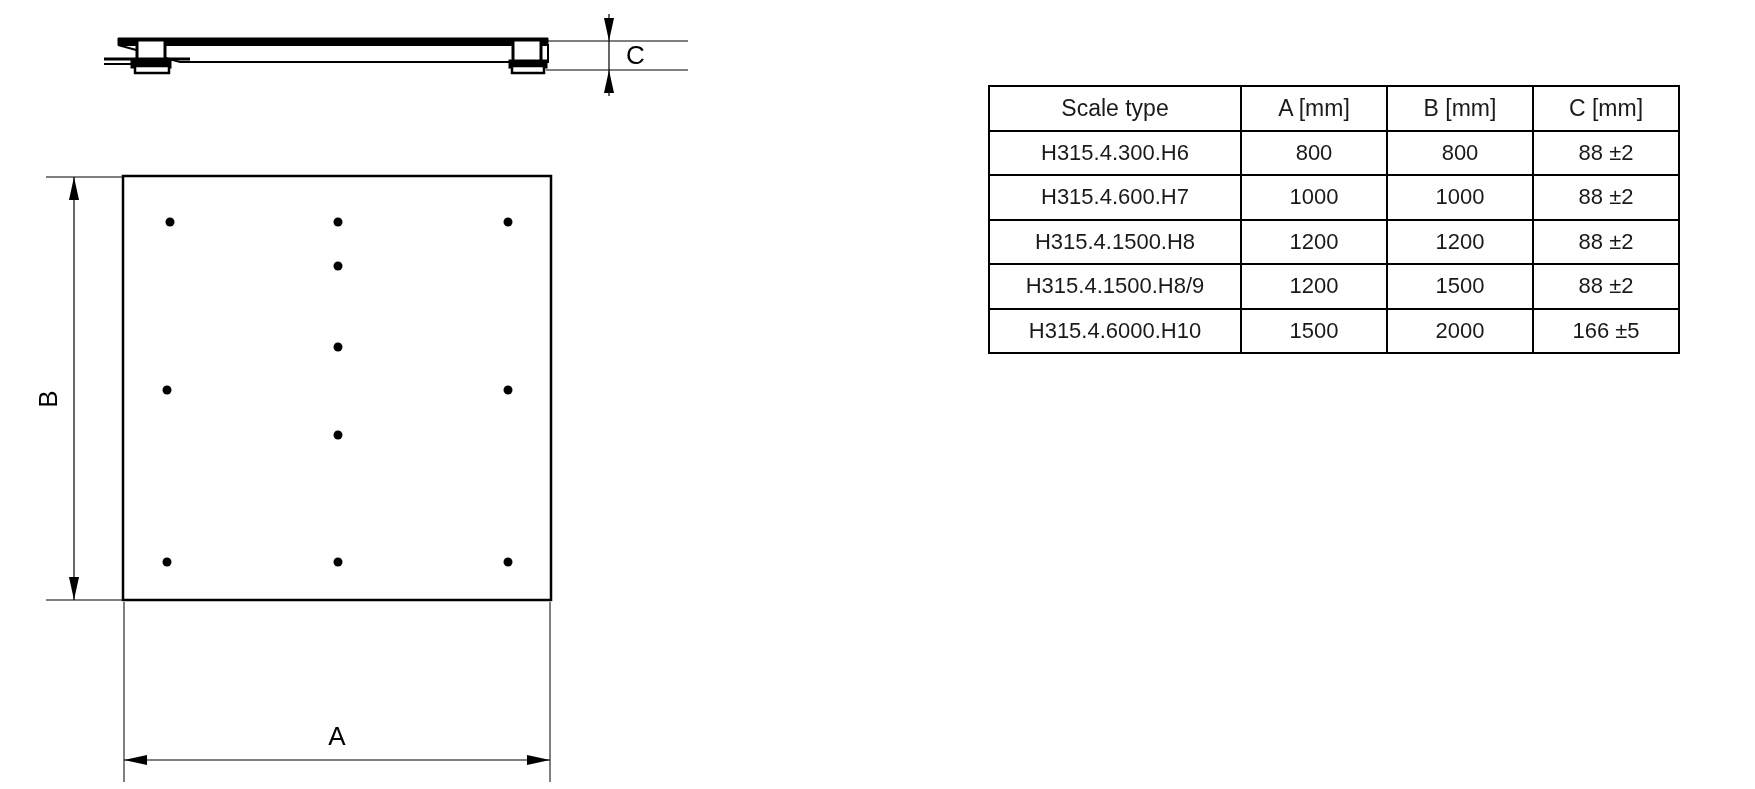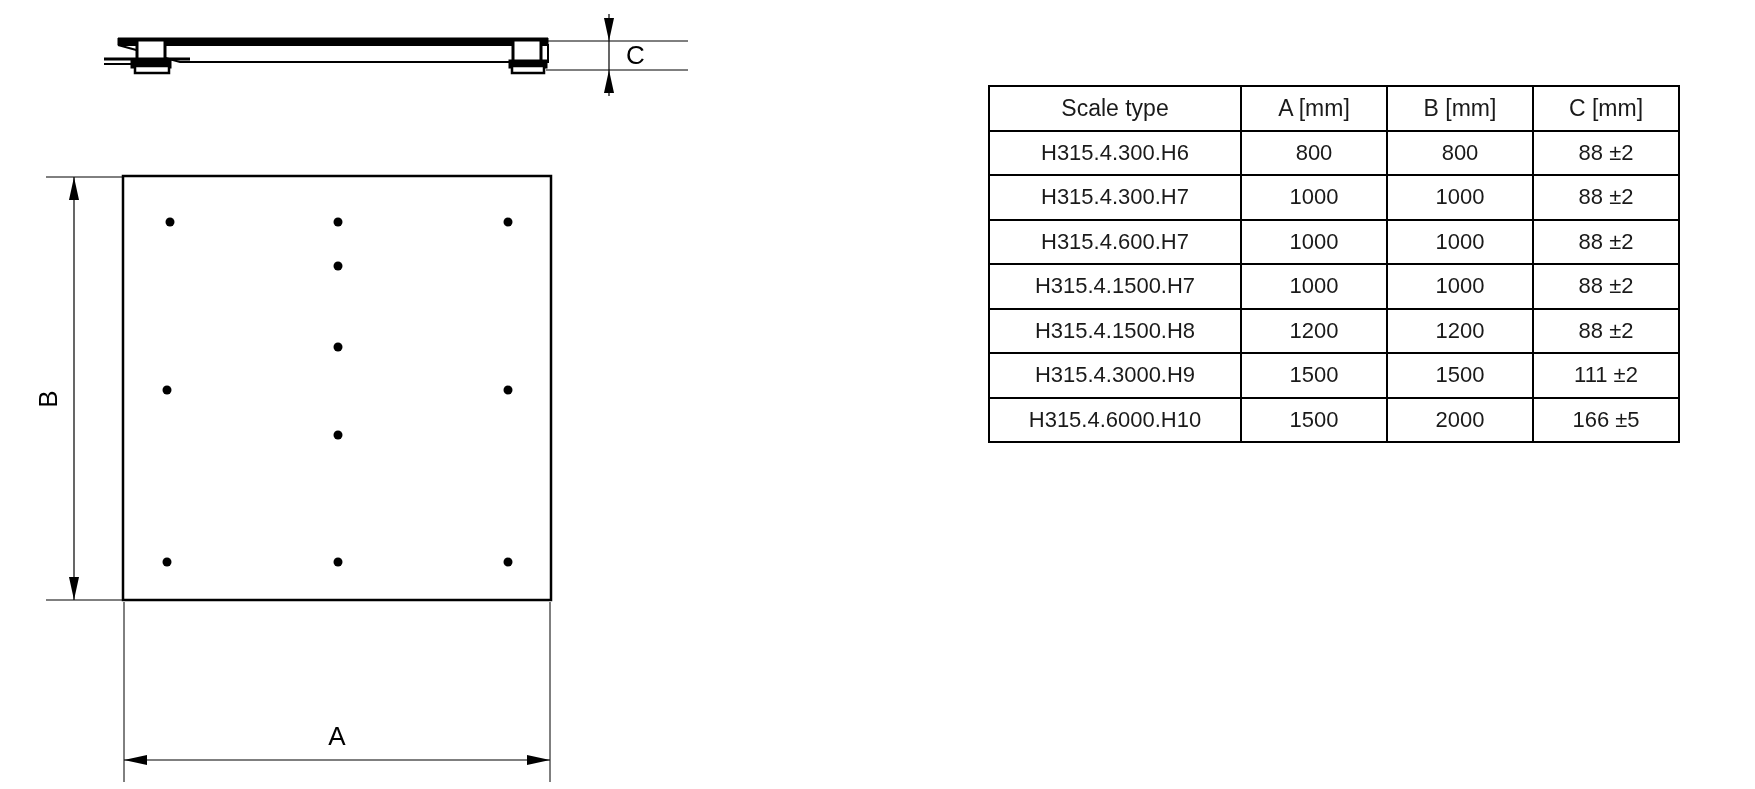--- a/index.html
+++ b/index.html
@@ -165,48 +165,36 @@
     </thead>
     <tbody id="spec-table-body">
 
     <tr>
           <td class="col-type">H315.4.300.H6</td>
           <td class="col-a">800</td>
           <td class="col-b">800</td>
           <td class="col-c">88 ±2</td>
         </tr>
         <tr>
-          <td class="col-type">H315.4.300.H7</td>
-          <td class="col-a">1000</td>
-          <td class="col-b">1000</td>
-          <td class="col-c">88 ±2</td>
-        </tr>
-        <tr>
           <td class="col-type">H315.4.600.H7</td>
           <td class="col-a">1000</td>
           <td class="col-b">1000</td>
           <td class="col-c">88 ±2</td>
         </tr>
         <tr>
-          <td class="col-type">H315.4.1500.H7</td>
-          <td class="col-a">1000</td>
-          <td class="col-b">1000</td>
-          <td class="col-c">88 ±2</td>
-        </tr>
-        <tr>
           <td class="col-type">H315.4.1500.H8</td>
           <td class="col-a">1200</td>
           <td class="col-b">1200</td>
           <td class="col-c">88 ±2</td>
         </tr>
         <tr>
-          <td class="col-type">H315.4.3000.H9</td>
-          <td class="col-a">1500</td>
+          <td class="col-type">H315.4.1500.H8/9</td>
+          <td class="col-a">1200</td>
           <td class="col-b">1500</td>
-          <td class="col-c">111 ±2</td>
+          <td class="col-c">88 ±2</td>
         </tr>
         <tr>
           <td class="col-type">H315.4.6000.H10</td>
           <td class="col-a">1500</td>
           <td class="col-b">2000</td>
           <td class="col-c">166 ±5</td>
         </tr>
       </tbody>
   </table>
 </div>

